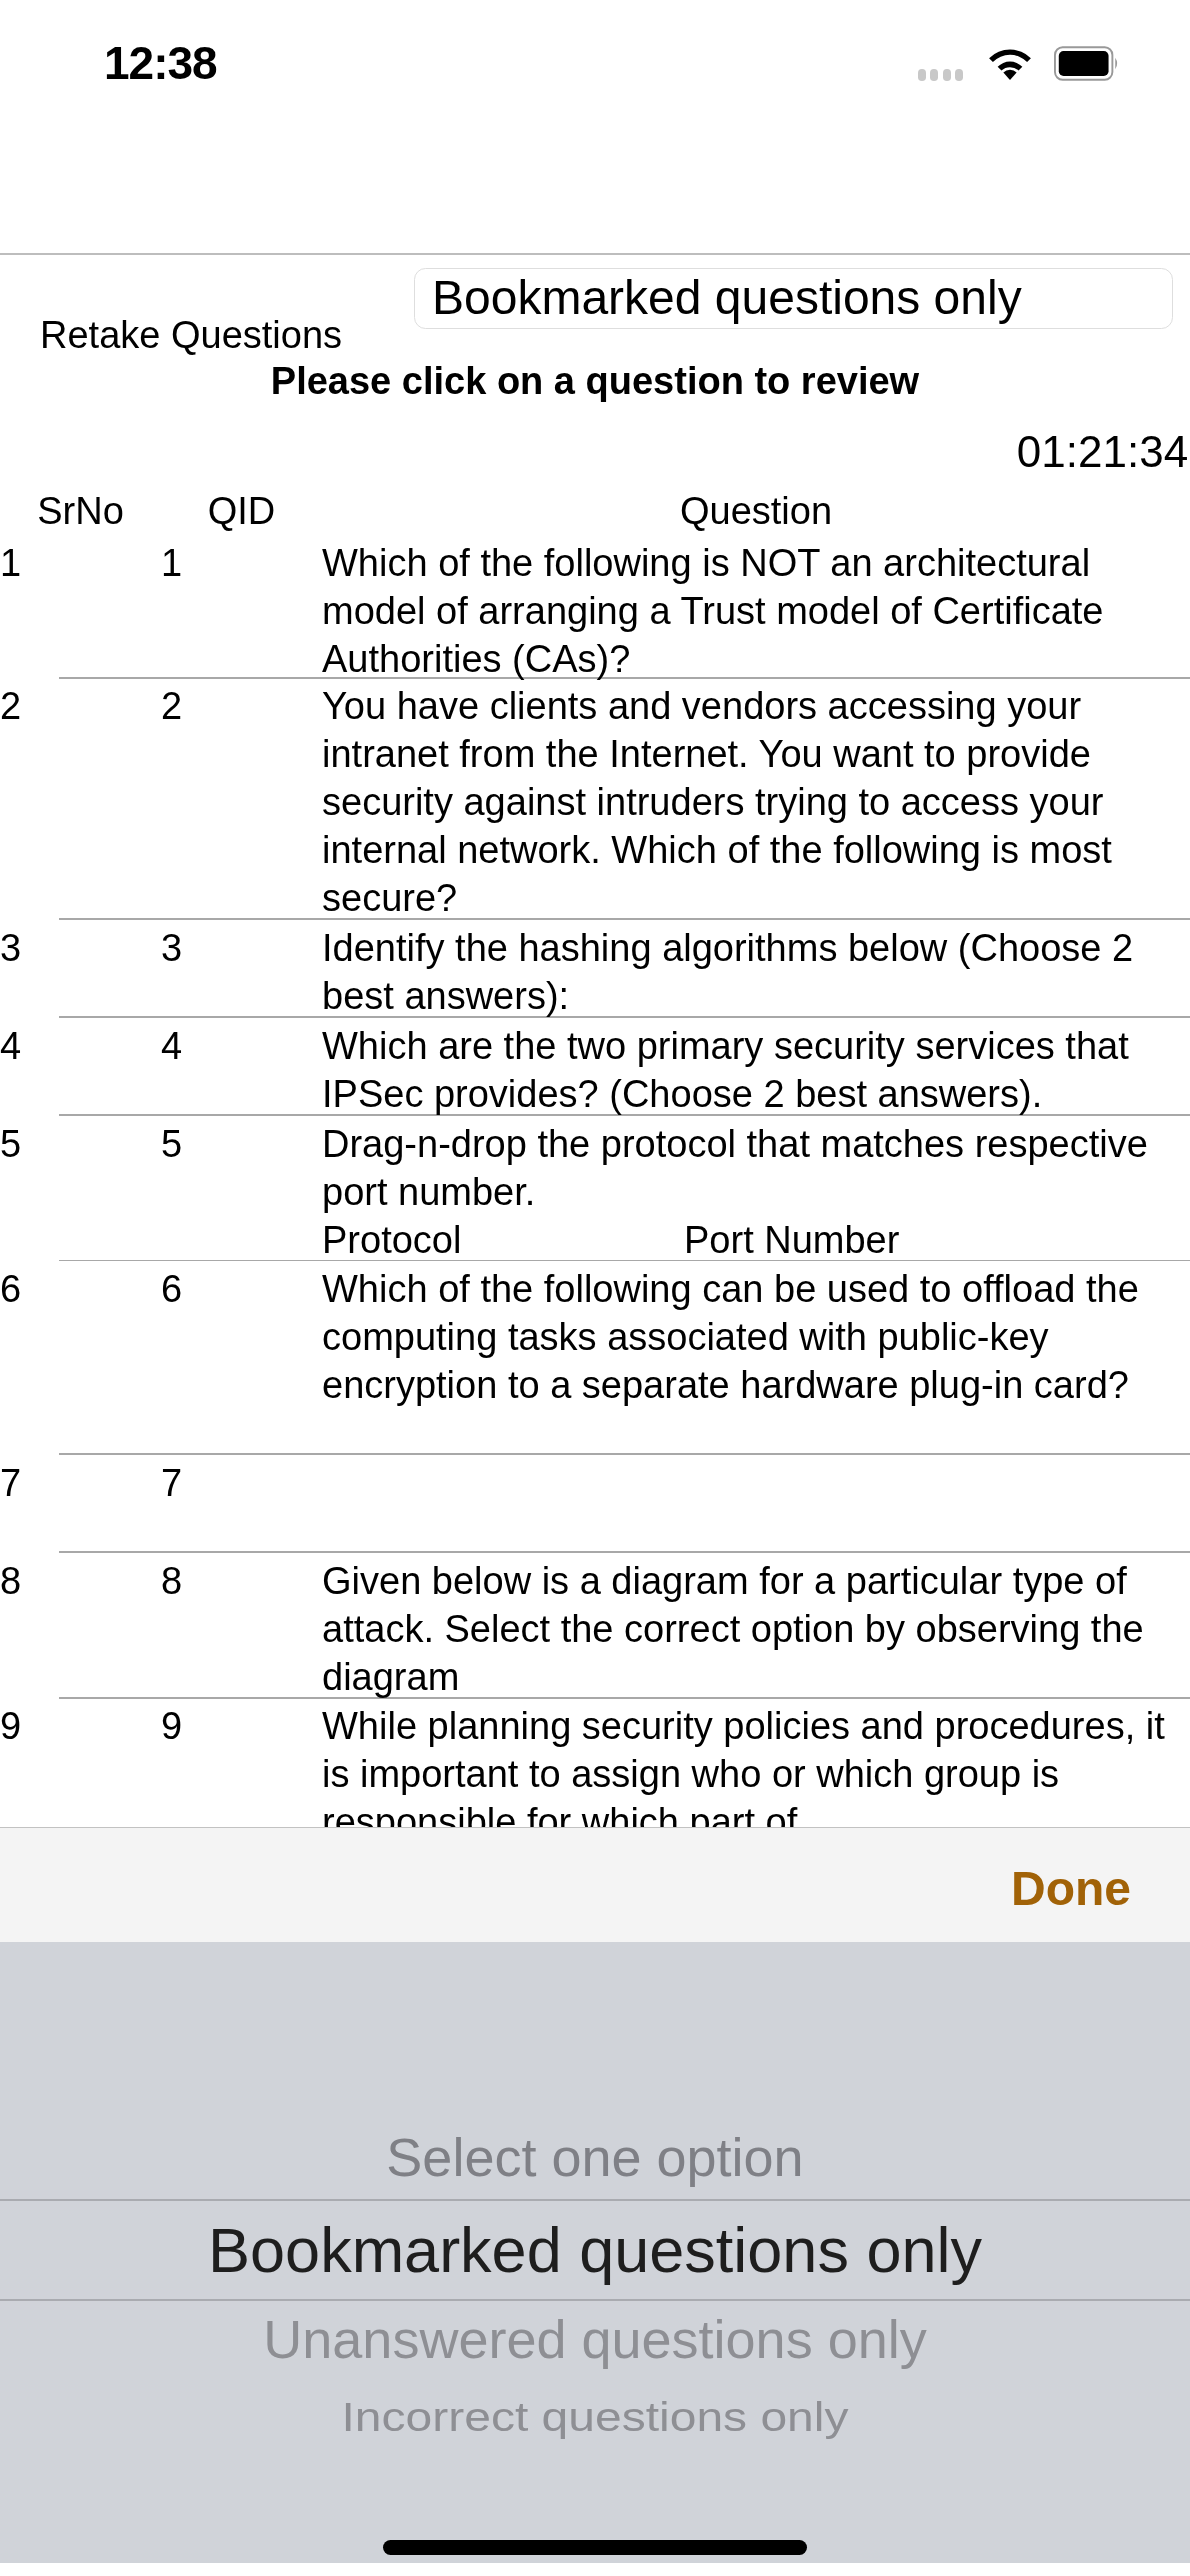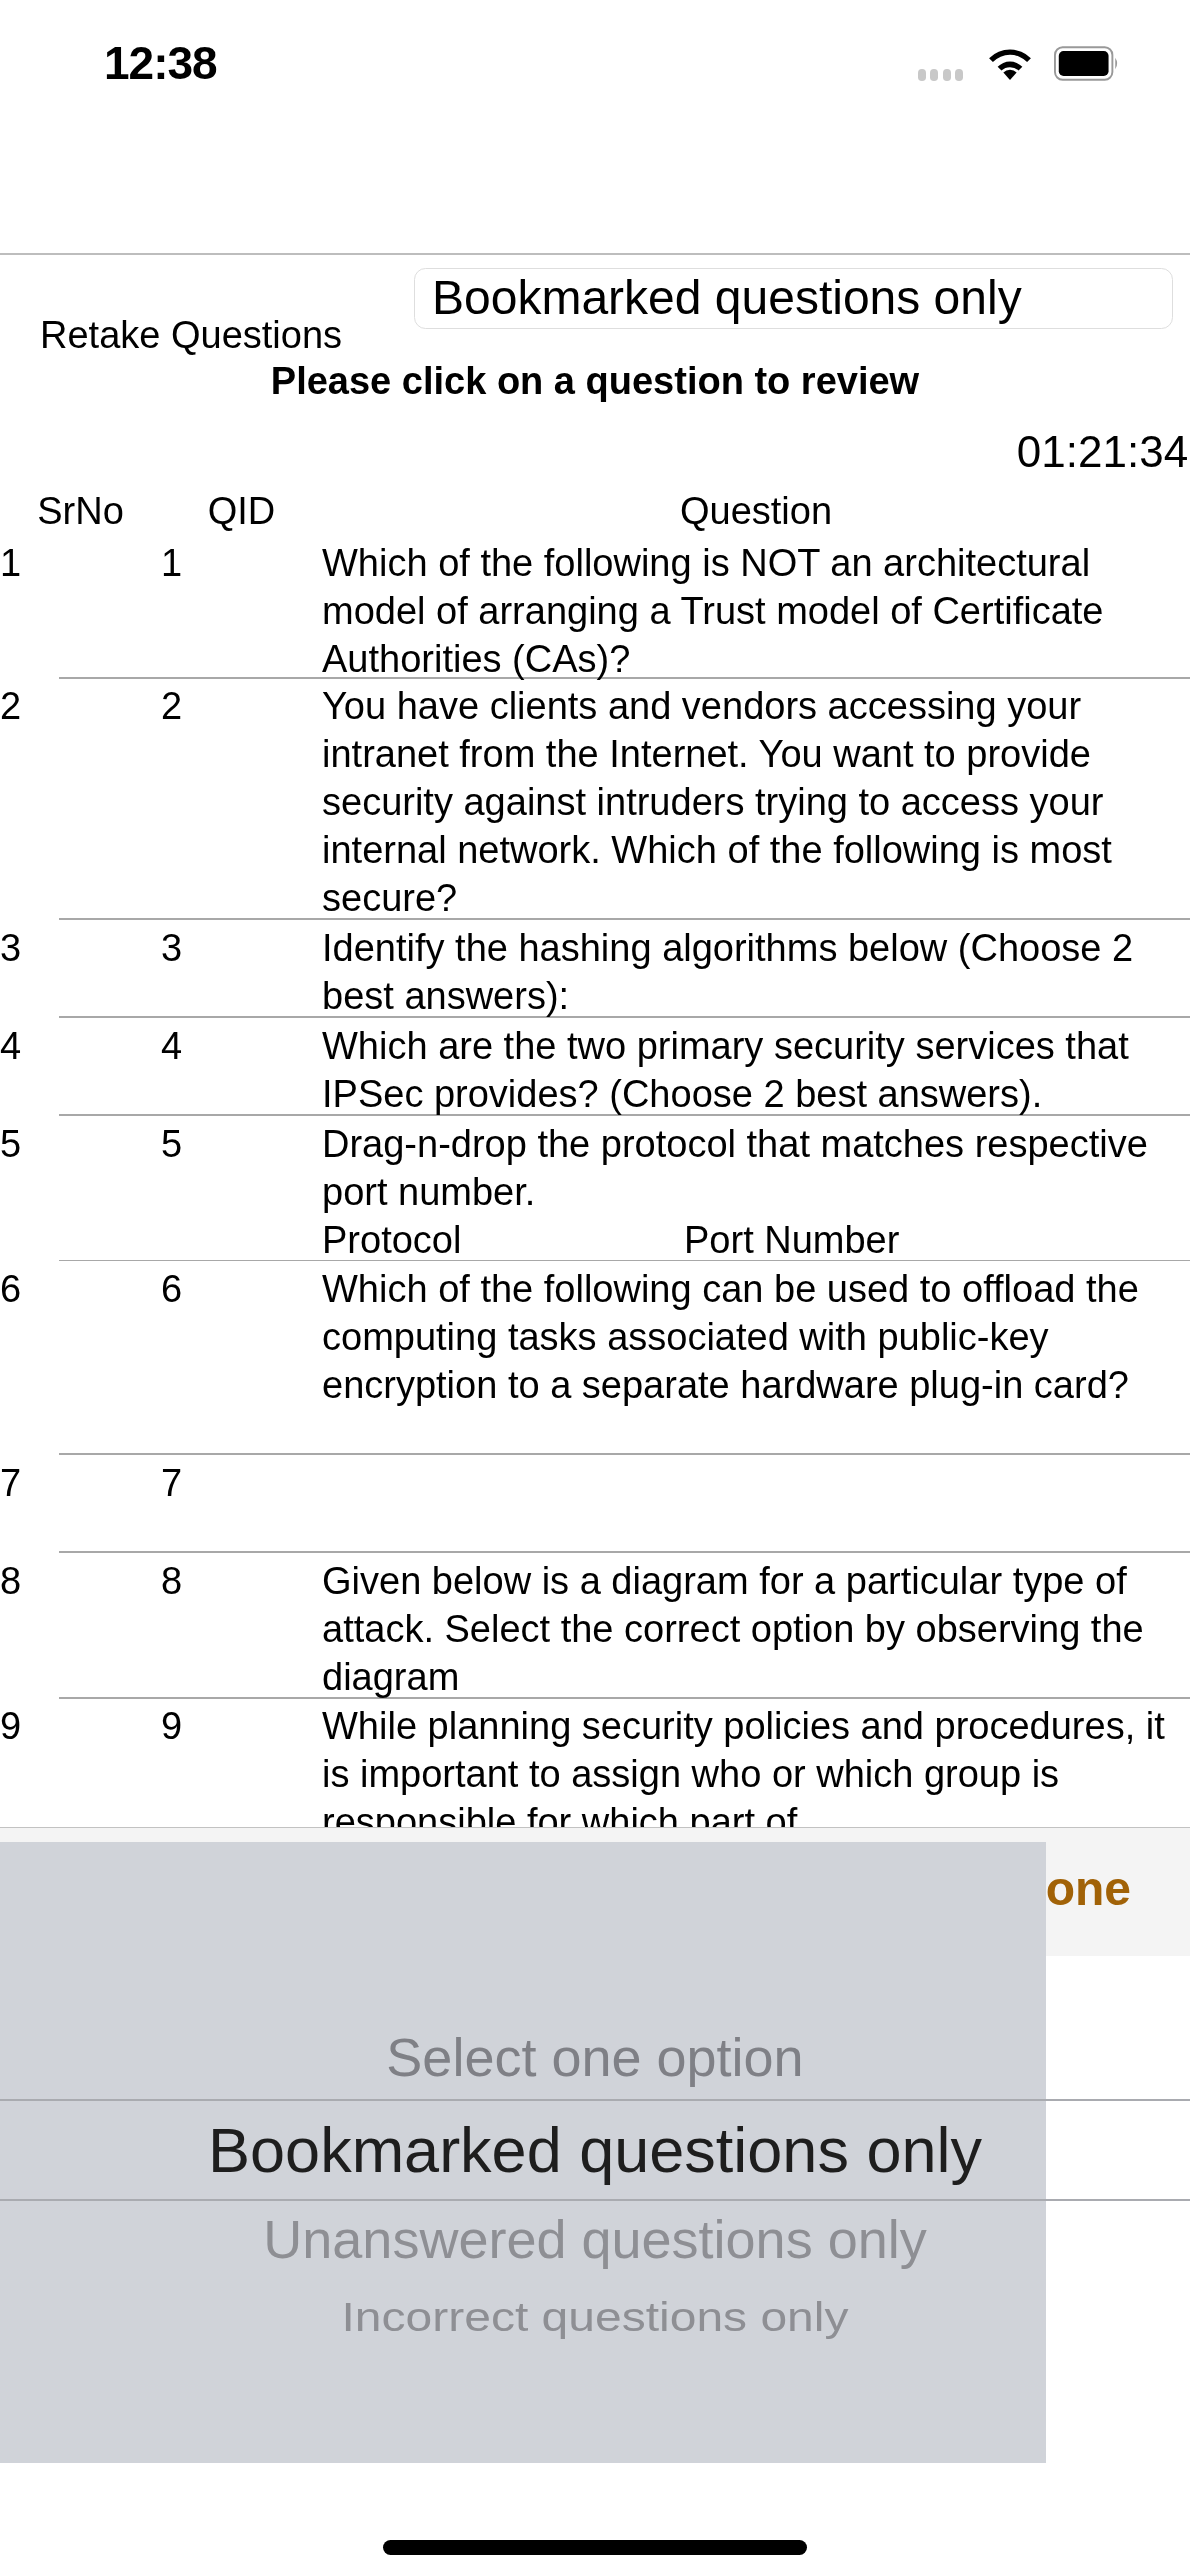--- a/index.html
+++ b/index.html
@@ -35,21 +35,21 @@
     .trow-sep { height:1.9px; background:#a8a8a8; margin-left:59px; }
     .proto-line { display:flex; }
     .proto-line span:first-child { width:362px; }
 
     .toolbar {
       position:absolute; left:0; top:1827px; width:1190px; height:128px;
       background:#f4f4f4; border-top:1.9px solid #c2c2c2;
     }
     .done-btn { position:absolute; right:59px; top:33px; font-size:48px; font-weight:bold; color:#a16207; }
 
-    .picker { position:absolute; left:0; top:1842px; width:1046px; height:621px; background:#d0d3d9; }
+    .picker { position:absolute; left:0; top:1942px; width:1190px; height:621px; background:#d0d3d9; }
     .picker-sel-top { position:absolute; left:0; top:257px; width:1190px; height:1.9px; background:#a9abb0; }
     .picker-sel-bot { position:absolute; left:0; top:357px; width:1190px; height:1.9px; background:#a9abb0; }
     .picker-opt { position:absolute; left:0; width:1190px; text-align:center; white-space:nowrap; }
     .opt0 { top:184px; font-size:54px; color:#7f8086; }
     .opt1 { top:272px; font-size:63px; color:#1e1e1e; }
     .opt2 { top:366px; font-size:54px; color:#8e8f94; }
     .opt3 { top:447px; font-size:48px; color:#8e8f94; transform:scaleY(0.85); }
     .home-indicator { position:absolute; left:383px; top:2540px; width:424px; height:15.3px; border-radius:7.7px; background:#000; }
   </style>
 </head>

